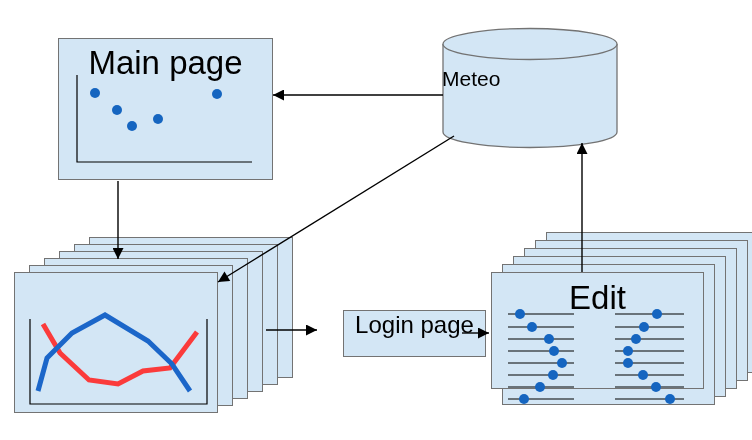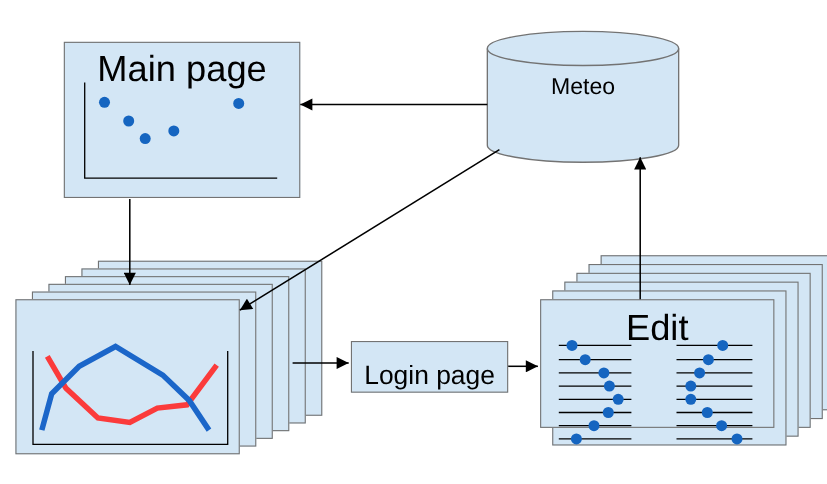--- a/index.html
+++ b/index.html
@@ -25,28 +25,27 @@
     left: 0; right: 0;
     text-align: center;
     color: var(--text, #000);
     font-size: 33px;
     line-height: 1.1;
     white-space: nowrap;
   }
   .node-svg { position: absolute; left: 0; top: 0; }
 
   .login-node {
-    display: flex; align-items: flex-end; justify-content: center;
-    font-size: 24px; color: var(--text, #000);
+    display: flex; align-items: flex-start; justify-content: center;
+    font-size: 24px; color: var(--text, #000); margin-left: 24px;
   }
 
   .db-label {
     position: absolute;
     left: 442px; top: 66px; width: 176px;
-    text-align: center;
     font-size: 21px; line-height: 25px;
     color: var(--text, #000);
   }
 
   .chart-frame { stroke: #000; stroke-width: 1.2; fill: none; }
   .dot { fill: var(--dot-blue, #1565c0); }
   .line-blue { stroke: var(--line-blue, #1b66c9); stroke-width: 5; fill: none; }
   .line-red  { stroke: var(--line-red, #fb3b3b); stroke-width: 5; fill: none; }
   .slider-line { stroke: #000; stroke-width: 1.2; }
 

